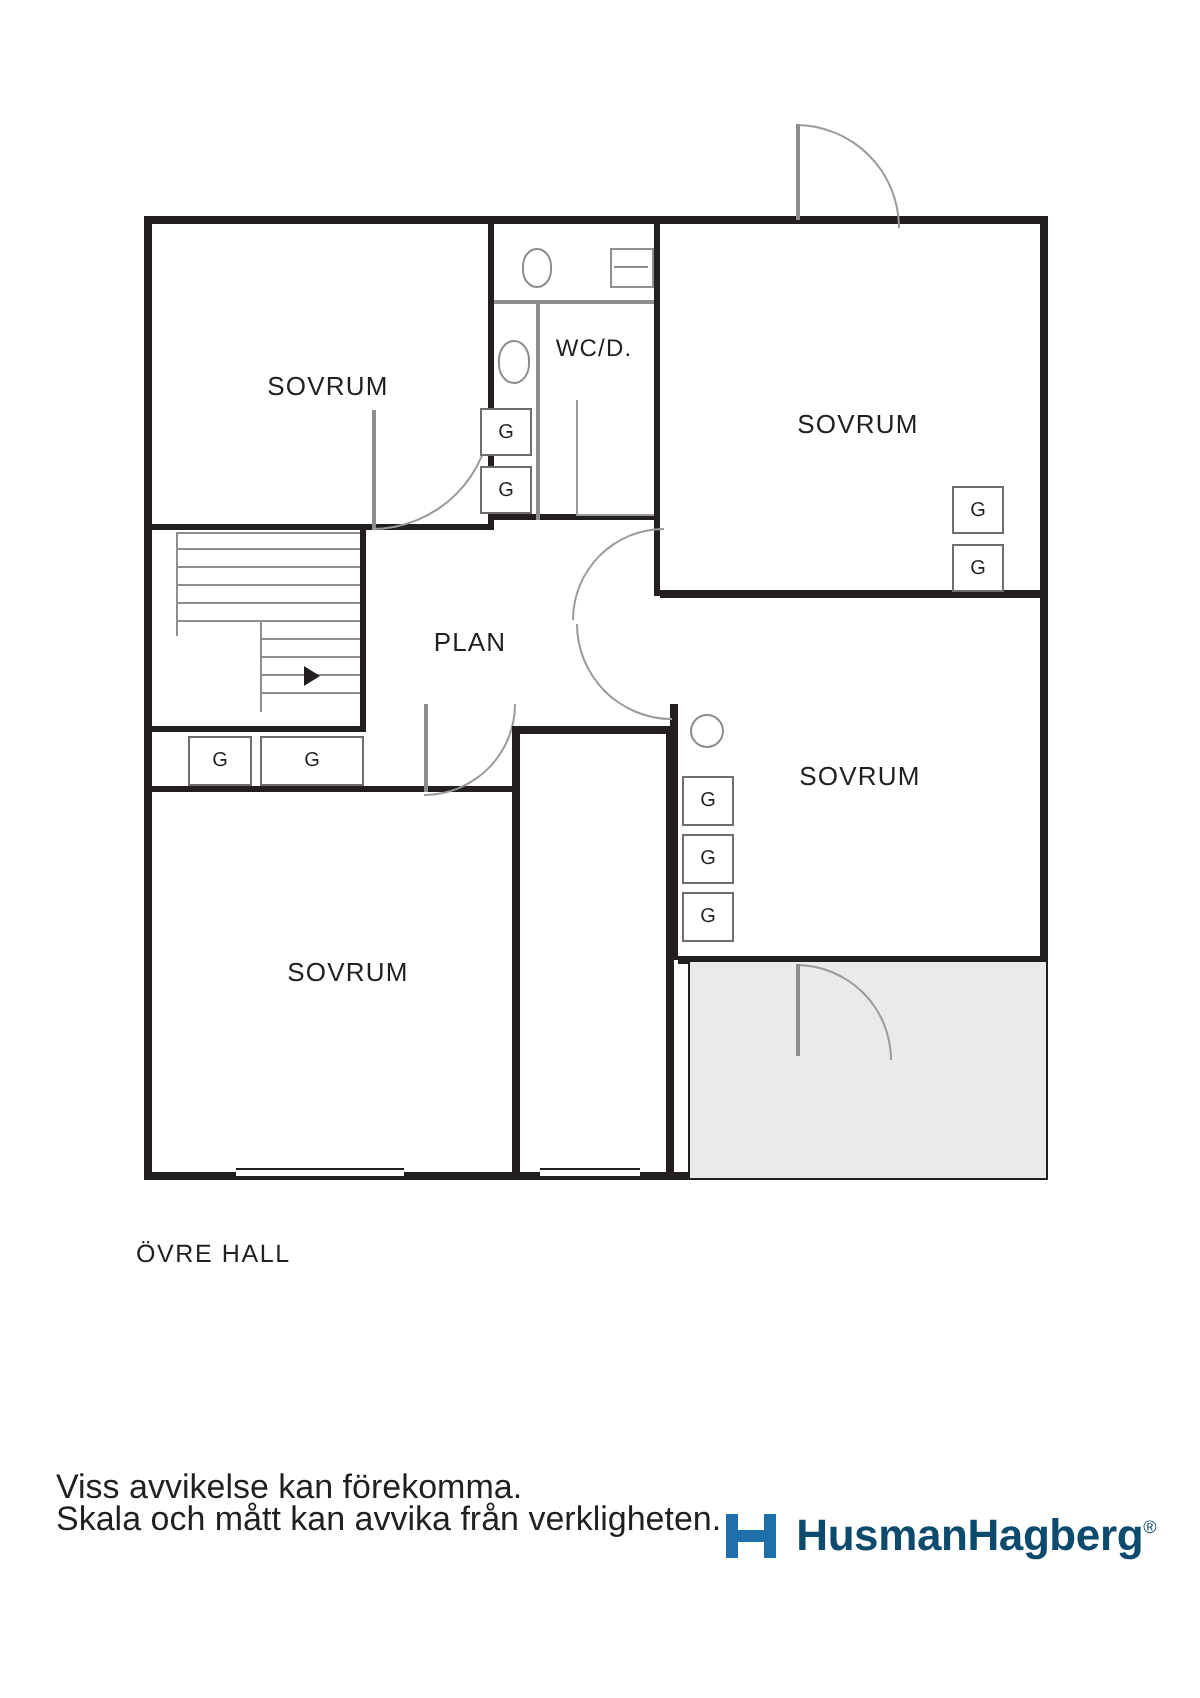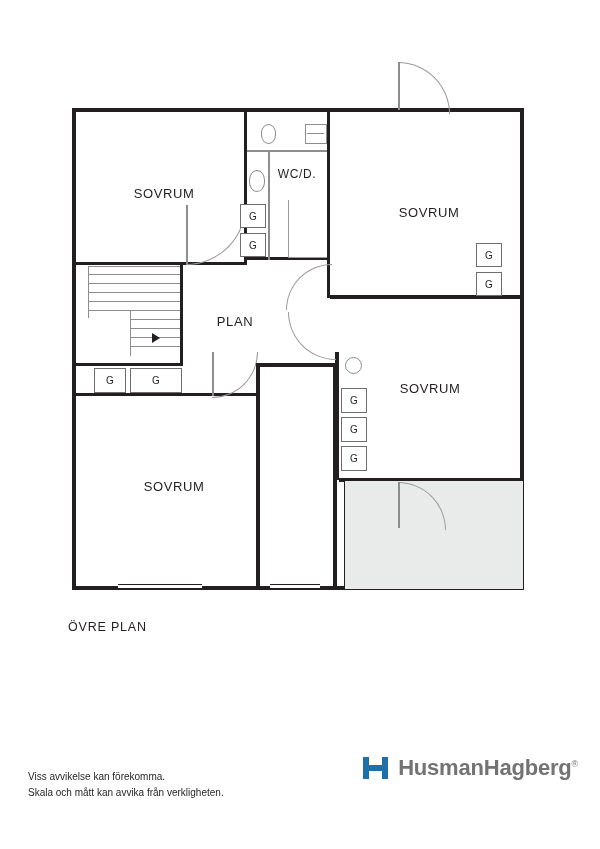--- a/index.html
+++ b/index.html
@@ -118,22 +118,22 @@
   #footer {
     position: absolute;
     left: 0;
     bottom: 0;
     width: 600px;
     height: 120px;
   }
   #disclaimer {
     position: absolute;
     left: 28px;
-    top: 40px;
-    font-size: 10px;
+    top: 7px;
+    font-size: 17px;
     line-height: 16px;
     color: #231f20;
   }
   #brand {
     position: absolute;
     right: 22px;
     top: 26px;
     display: flex;
     align-items: center;
     gap: 9px;
@@ -143,21 +143,21 @@
     height: 22px;
     position: relative;
   }
   #brand-mark i {
     position: absolute;
     background: #1f6fa8;
   }
   #brand-text {
     font-size: 22px;
     font-weight: bold;
-    color: #737373;
+    color: #0c4a6e;
     letter-spacing: -0.2px;
     position: relative;
   }
   #brand-reg {
     font-size: 9px;
     vertical-align: super;
     font-weight: normal;
   }
 </style>
 </head>
@@ -244,21 +244,21 @@
   <div class="gbox" style="left:240px; top:204px; width:26px; height:24px;">G</div>
   <div class="gbox" style="left:240px; top:233px; width:26px; height:24px;">G</div>
   <div class="gbox" style="left:476px; top:243px; width:26px; height:24px;">G</div>
   <div class="gbox" style="left:476px; top:272px; width:26px; height:24px;">G</div>
   <div class="gbox" style="left:94px; top:368px; width:32px; height:25px;">G</div>
   <div class="gbox" style="left:130px; top:368px; width:52px; height:25px;">G</div>
   <div class="gbox" style="left:341px; top:388px; width:26px; height:25px;">G</div>
   <div class="gbox" style="left:341px; top:417px; width:26px; height:25px;">G</div>
   <div class="gbox" style="left:341px; top:446px; width:26px; height:25px;">G</div>
 
-  <div id="plan-caption">ÖVRE PLAN</div>
+  <div id="plan-caption">ÖVRE HALL</div>
 </div>
 
 <div id="footer">
   <div id="disclaimer">
     <div>Viss avvikelse kan förekomma.</div>
     <div>Skala och mått kan avvika från verkligheten.</div>
   </div>
 
   <div id="brand">
     <div id="brand-mark">

